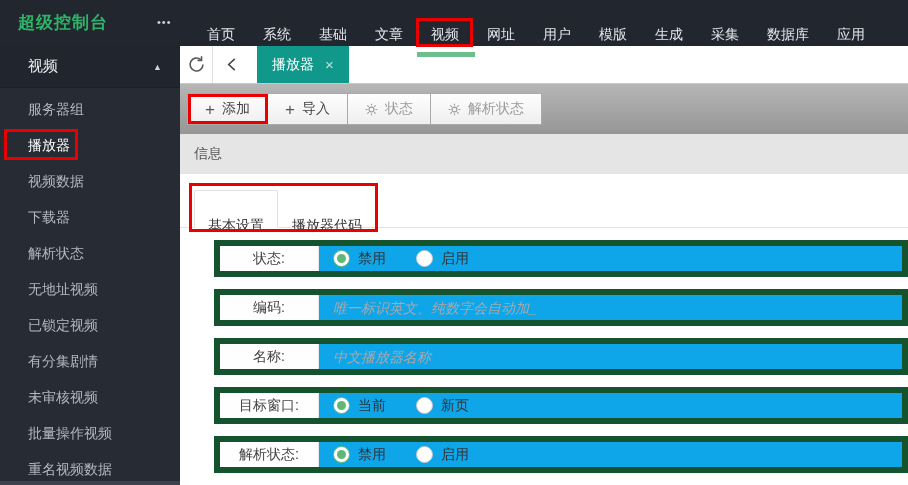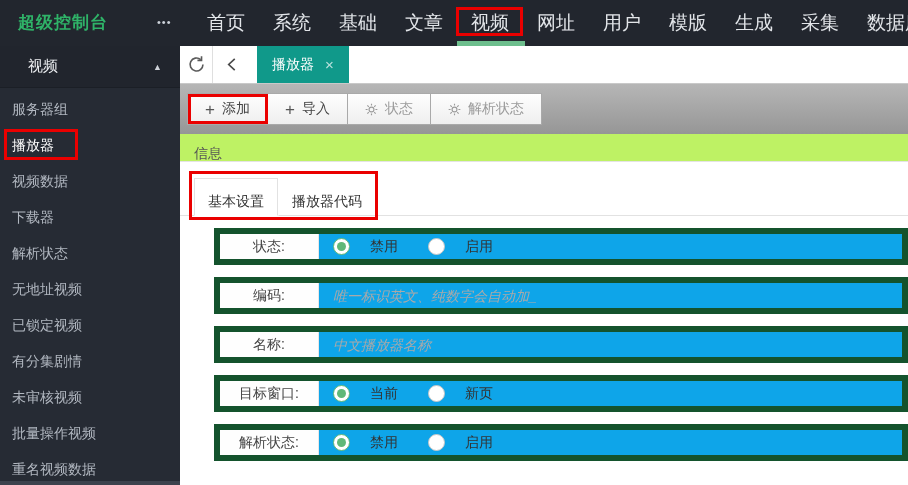--- a/index.html
+++ b/index.html
@@ -4,31 +4,31 @@
 <style>
   * { margin:0; padding:0; box-sizing:border-box; }
   html,body { width:908px; height:485px; overflow:hidden; }
   body { font-family:"Liberation Sans","DejaVu Sans",sans-serif; font-size:14px; background:#fff; position:relative; }
 
   
   .topnav { position:absolute; top:0; left:0; width:908px; height:46px; background:#22262e; z-index:30; }
   .logo { position:absolute; left:18px; top:0; height:46px; line-height:46px; color:#2fb368; font-size:17px; font-weight:bold; letter-spacing:1px; }
   .more-dots { position:absolute; left:157px; top:0; height:46px; line-height:44px; color:#cdd2da; font-size:11px; letter-spacing:1px; cursor:pointer; }
   .nav-items { position:absolute; left:207px; top:0; height:46px; display:flex; gap:28px; }
-  .nav-item { position:relative; height:46px; line-height:46px; color:#e2e5e9; font-size:19px; cursor:pointer; white-space:nowrap; }
+  .nav-item { position:relative; height:46px; line-height:46px; color:#e2e5e9; font-size:14px; cursor:pointer; white-space:nowrap;margin-top:11px; }
   .nav-underline { position:absolute; left:-14px; right:-16px; bottom:0; height:5px; background:#6dbe8d; }
   .anno { position:absolute; border:3px solid #ea0000; pointer-events:none; z-index:50; }
   .anno-nav { left:-15px; right:-14px; top:7px; bottom:10px; }
 
   
   .sidebar { position:absolute; top:46px; left:0; width:180px; bottom:0; background:#262b34; z-index:20; }
   .sidebar-header { height:42px; padding:0 18px 0 28px; background:#21252d; border-bottom:1px solid #1b1f26; display:flex; align-items:center; justify-content:space-between; color:#edeff2; font-size:15px; cursor:pointer; }
   .collapse-arrow { font-size:9px; color:#cfd3d9; }
   .sidebar-items { padding-top:3px; }
-  .sidebar-item { position:relative; height:36px; line-height:36px; padding-left:12px; color:#b2b8c1; font-size:14px; cursor:pointer; }
+  .sidebar-item { position:relative; height:36px; line-height:36px; padding-left:28px; color:#b2b8c1; font-size:14px; cursor:pointer; }
   .sidebar-item.active { color:#fff; }
   .anno-side { left:4px; top:2px; width:74px; height:31px; }
   .sidebar-scrollbar { position:absolute; left:0; right:0; bottom:0; height:4px; background:#3c424d; }
 
   
   .main { position:absolute; top:46px; left:180px; right:0; bottom:0; background:#fff; }
 
   .tabbar { height:38px; background:#fff; border-bottom:1px solid #c9c9c9; display:flex; align-items:stretch; }
   .tb-refresh { width:33px; display:flex; align-items:center; justify-content:center; border-right:1px solid #dfdfdf; cursor:pointer; }
   .tb-back { width:37px; display:flex; align-items:center; justify-content:center; cursor:pointer; }
@@ -36,38 +36,38 @@
   .tab-close { color:rgba(255,255,255,.72); font-size:15px; cursor:pointer; }
 
   .toolbar { height:50px; background:linear-gradient(#b6b6b6,#969696); padding:9px 0 0 7px; }
   .btn-group { display:inline-flex; height:32px; position:relative; }
   .tbtn { position:relative; display:inline-flex; align-items:center; gap:7px; padding:0 17px; background:linear-gradient(#fefefe,#efefef); border:1px solid #a9a9a9; border-left:none; font-size:14px; color:#454545; cursor:pointer; white-space:nowrap; }
   .tbtn:first-child { border-left:1px solid #a9a9a9; }
   .tbtn.disabled { color:#9b9b9b; }
   .plus-glyph { font-size:17px; line-height:1; font-weight:400; color:#555; }
   .anno-addbtn { left:0px; right:-1px; top:0px; bottom:0px; }
 
-  .info-bar { height:28px; line-height:39px; background:#bef264; border-bottom:1px solid #e4e4e4; padding-left:14px; color:#555; font-size:14px; }
+  .info-bar { height:40px; line-height:39px; background:#e5e5e5; border-bottom:1px solid #e4e4e4; padding-left:14px; color:#555; font-size:14px; }
 
   .form-area { padding-top:16px; background:#fff; }
   .form-tabs { display:flex; height:38px; align-items:stretch; }
   .form-tabs::before { content:""; width:14px; border-bottom:1px solid #e2e2e2; }
   .form-tabs::after { content:""; flex:1; border-bottom:1px solid #e2e2e2; }
   .ftab-wrap { display:inline-flex; position:relative; }
-  .ftab { height:38px; line-height:36px; padding:4px 13px; font-size:14px; color:#333; border:1px solid transparent; border-bottom:1px solid #e2e2e2; background:transparent; cursor:pointer; white-space:nowrap; }
+  .ftab { height:38px; line-height:36px; padding:16px 13px; font-size:14px; color:#333; border:1px solid transparent; border-bottom:1px solid #e2e2e2; background:transparent; cursor:pointer; white-space:nowrap; }
   .ftab.active { border:1px solid #e2e2e2; border-bottom-color:#fff; background:#fff; }
   .anno-tabs { top:-7px; bottom:-4px; left:-5px; right:-2px; }
 
   .form-body { padding:12px 0 0 34px; }
   .form-row { display:flex; height:37px; border:6px solid #14532d; margin-bottom:12px; background:#0ea5e9; }
   .form-label { width:99px; flex:none; border-right:1px solid #e7e7e7; display:flex; align-items:center; justify-content:center; color:#444; font-size:14px; background:#fefefe; }
   .form-field { flex:1; display:flex; align-items:center; padding-left:14px; }
   .text-input { width:95%; border:none; outline:none; font-size:14px; color:#333; font-family:inherit; background:transparent;font-style:italic; }
   .text-input::placeholder { color:#a9a9a9; opacity:1; }
-  .radio-opt { display:inline-flex; align-items:center; gap:20px; margin-right:30px; cursor:pointer; color:#333; font-size:14px; }
+  .radio-opt { display:inline-flex; align-items:center; gap:8px; margin-right:30px; cursor:pointer; color:#333; font-size:14px; }
   .rcircle { width:17px; height:17px; border-radius:50%; border:1px solid #c6c6c6; background:#fff; position:relative; flex:none; }
   .rcircle.checked { border-color:#5FB878; }
   .rcircle.checked::after { content:""; position:absolute; top:3px; left:3px; right:3px; bottom:3px; border-radius:50%; background:#5FB878; }
 </style>
 </head>
 <body>
 
 <div class="topnav">
   <div class="logo">超级控制台</div>
   <div class="more-dots">•••</div>

